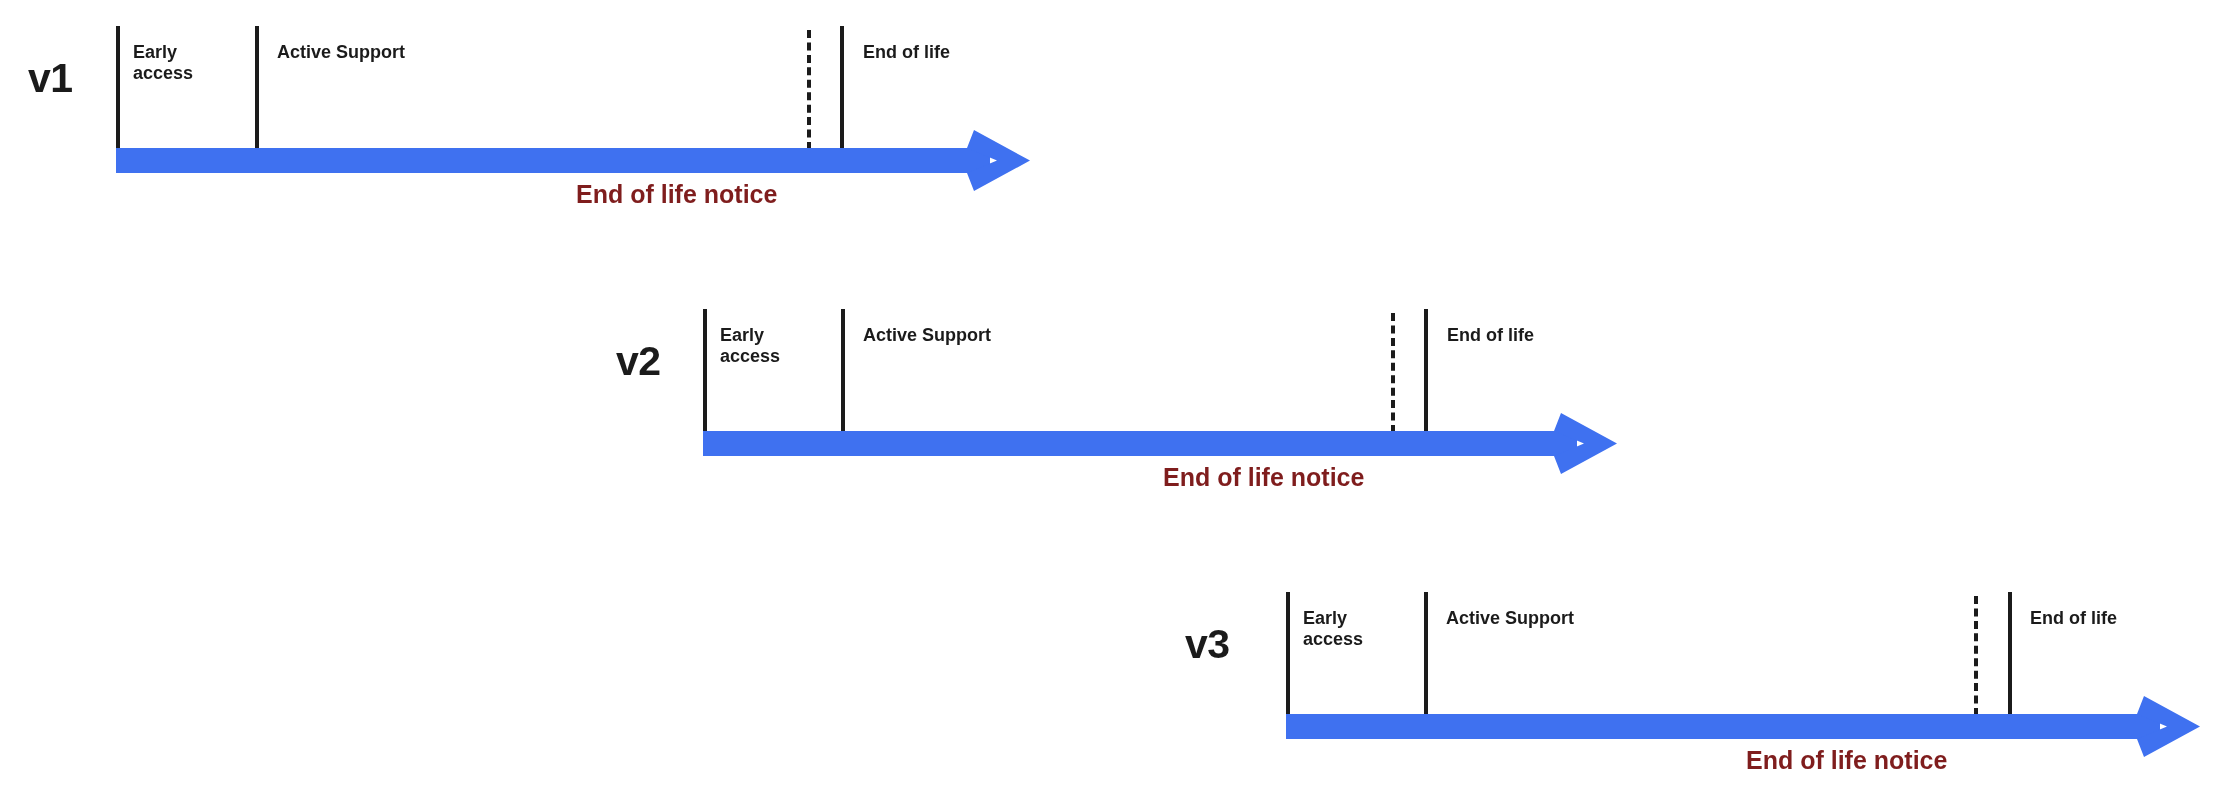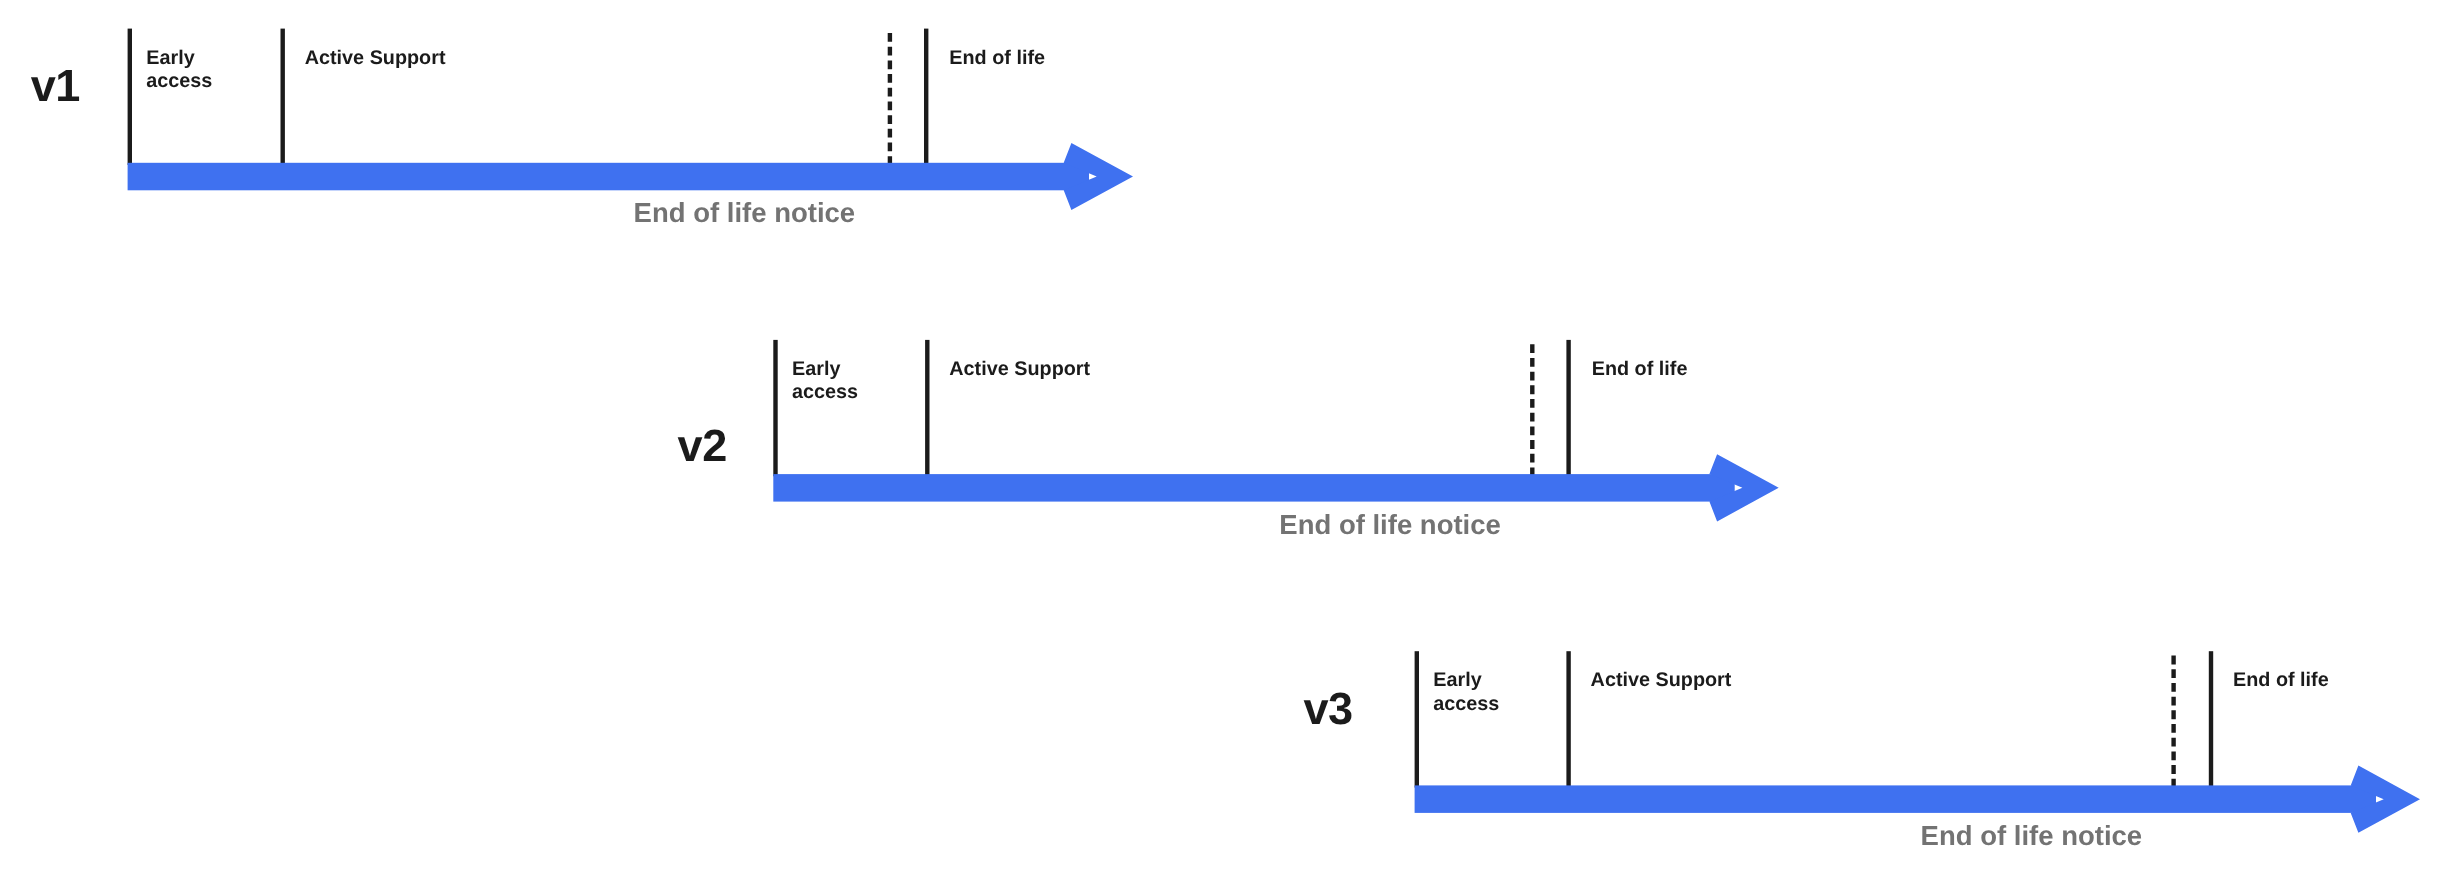--- a/index.html
+++ b/index.html
@@ -75,21 +75,21 @@
   .arrow-head {
     position: absolute;
     display: block;
   }
 
   
   .notice-caption {
     position: absolute;
     font-size: 25px;
     font-weight: 700;
-    color: #737373;
+    color: #7f1d1d;
     line-height: 1;
     white-space: nowrap;
     text-align: center;
   }
 </style>
 </head>
 <body>
 
 <div id="canvas">
 
@@ -110,21 +110,21 @@
     <div class="arrow-bar" style="left:116px; top:148px; width:874px;"></div>
     <svg class="arrow-head" style="left:964px; top:127px;" width="70" height="67" viewBox="0 0 70 67">
       <path d="M 10 3 L 3 21 L 33 33.5 L 3 46 L 10 64 L 66 33.5 Z" fill="#3f71f0"></path>
     </svg>
 
     <div class="notice-caption" style="left:576px; top:182px;">End of life notice</div>
   </div>
 
   <div class="timeline-row" style="top:283px;">
 
-    <div class="version-label" style="left:616px; top:58px;margin-top:44px;">v2</div>
+    <div class="version-label" style="left:616px; top:58px;">v2</div>
 
     <div class="divider" style="left:703px; top:26px; height:124px;"></div>
     <div class="divider" style="left:841px; top:26px; height:124px;"></div>
     <div class="dashed-marker" style="left:1391px; top:30px; height:120px;"></div>
     <div class="divider" style="left:1424px; top:26px; height:124px;"></div>
 
     <div class="phase-label" style="left:720px; top:42px;">Early
 access</div>
     <div class="phase-label nowrap" style="left:863px; top:42px;">Active Support</div>
     <div class="phase-label nowrap" style="left:1447px; top:42px;">End of life</div>

